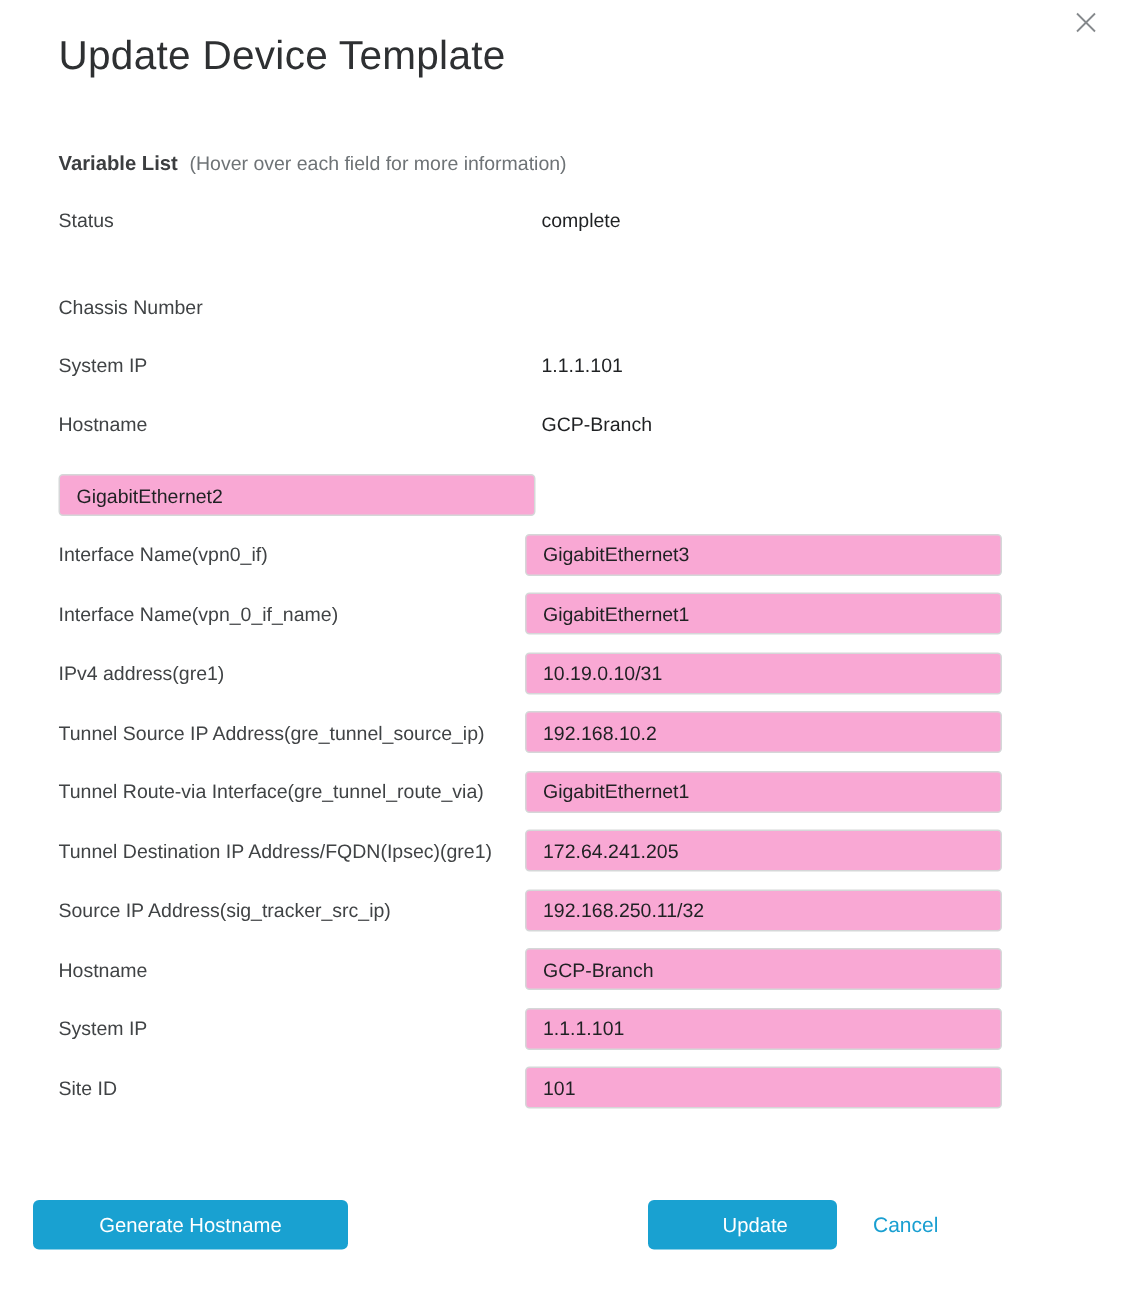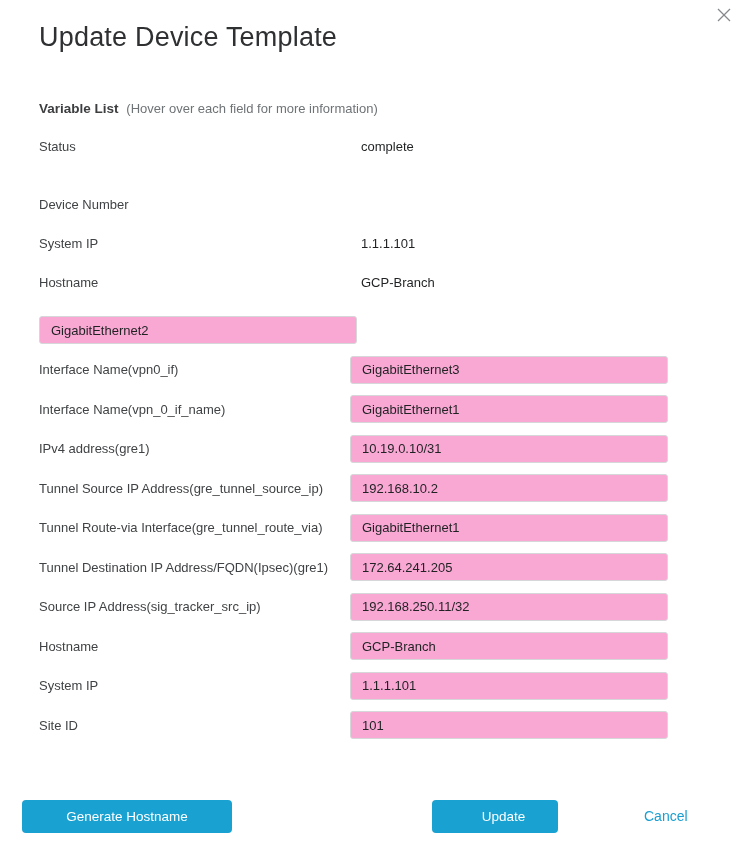--- a/index.html
+++ b/index.html
@@ -101,21 +101,21 @@
     cursor: pointer;
     display: inline-flex;
     align-items: center;
     justify-content: center;
   }
   .btn-generate { left: 22px; width: 210px; }
   .btn-update { left: 432px; width: 126px; padding-left: 17px; }
   .btn-cancel {
     position: absolute;
     top: 808px;
-    left: 644px;
+    left: 582px;
     background: none;
     border: none;
     color: #199fd1;
     font-family: "Liberation Sans", "DejaVu Sans", sans-serif;
     font-size: 14px;
     cursor: pointer;
   }
 </style>
 </head>
 <body>
@@ -137,21 +137,21 @@
   </div>
 
   <div class="rows">
 
     <div class="row row-static gap-large">
       <div class="field-label">Status</div>
       <div class="field-value">complete</div>
     </div>
 
     <div class="row row-static gap-normal">
-      <div class="field-label">Device Number</div>
+      <div class="field-label">Chassis Number</div>
       <div class="field-value"></div>
     </div>
 
     <div class="row row-static gap-normal">
       <div class="field-label">System IP</div>
       <div class="field-value">1.1.1.101</div>
     </div>
 
     <div class="row row-static">
       <div class="field-label">Hostname</div>

